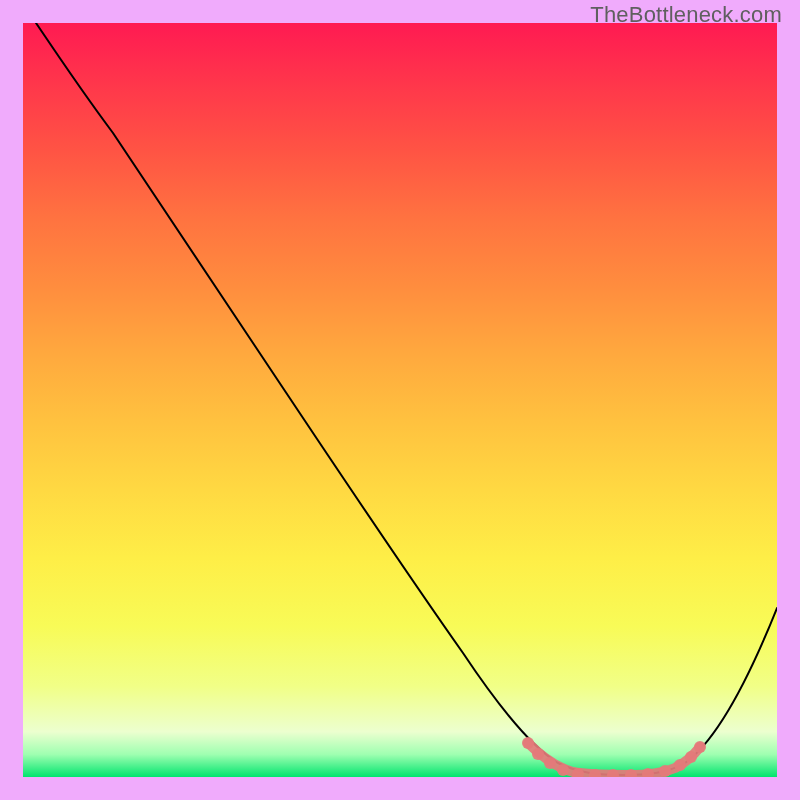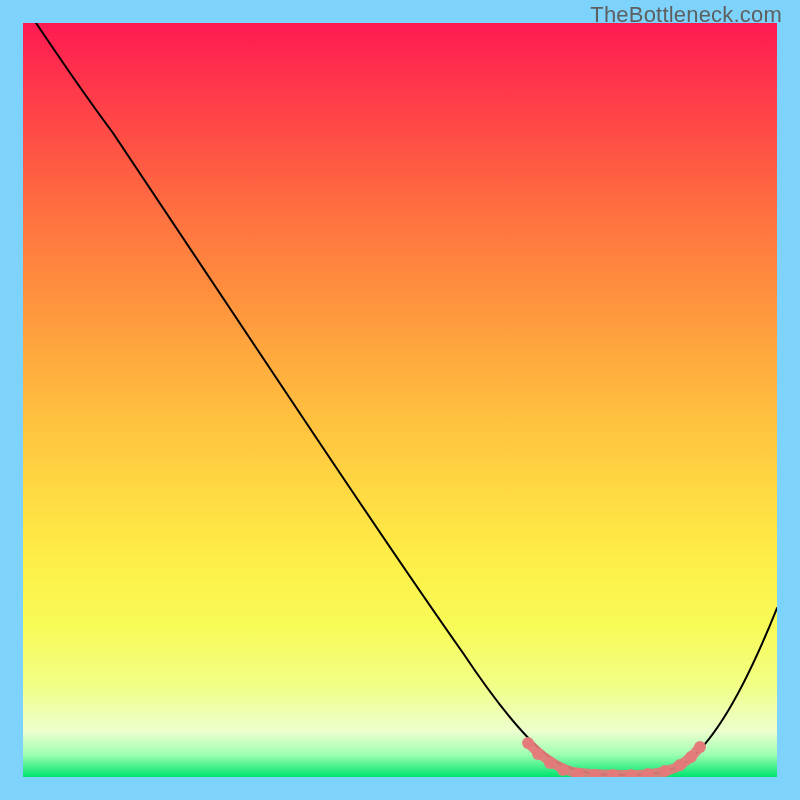--- a/index.html
+++ b/index.html
@@ -8,21 +8,21 @@
     width: 800px;
     height: 800px;
     background: #000000;
     overflow: hidden;
     font-family: Arial, Helvetica, sans-serif;
   }
   .frame {
     position: relative;
     width: 800px;
     height: 800px;
-    background: #7dd3fc;
+    background: #f0abfc;
   }
   .watermark {
     position: absolute;
     top: 2px;
     right: 18px;
     color: #5f5f5f;
     font-size: 22px;
     letter-spacing: 0.2px;
     font-weight: 400;
     z-index: 5;

